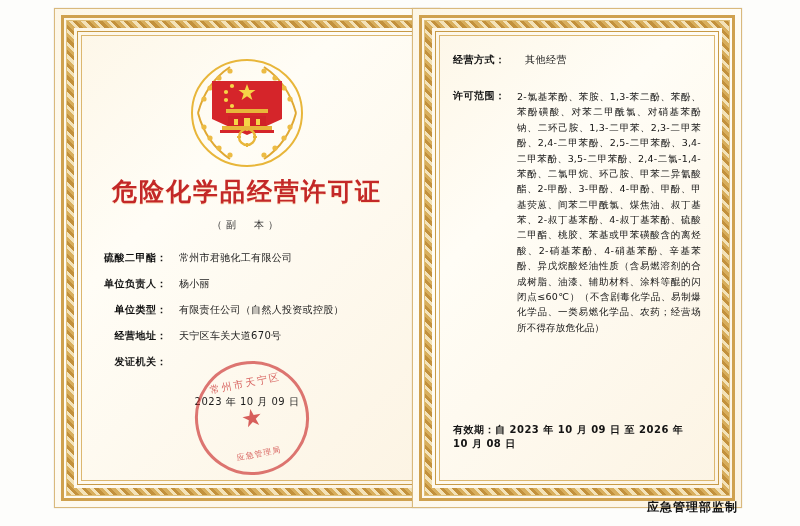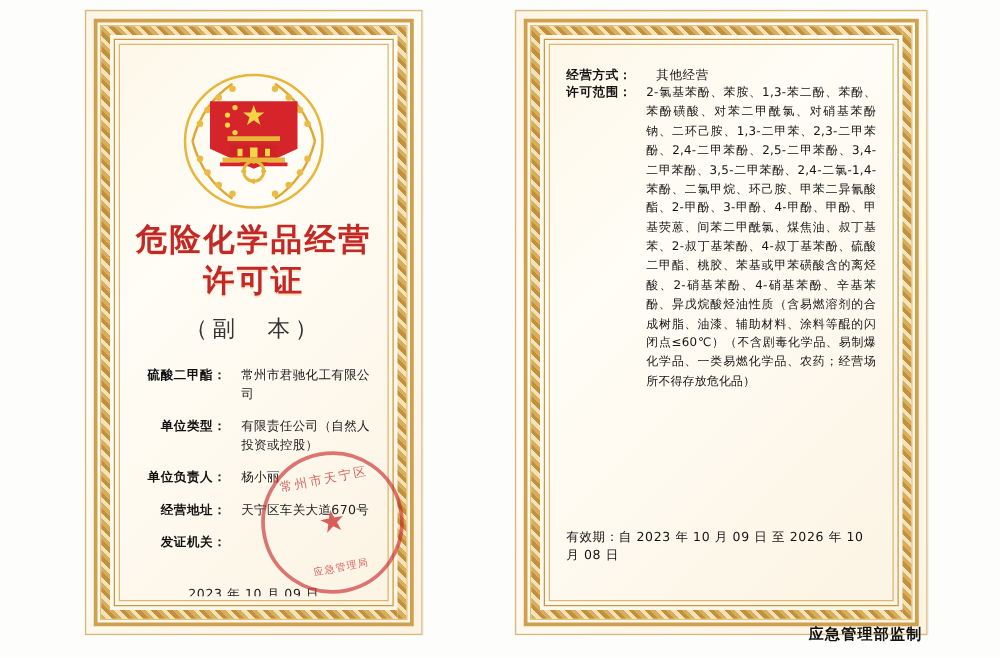--- a/index.html
+++ b/index.html
@@ -24,21 +24,21 @@
   .cert {
     position: absolute;
     top: 8px;
     height: 500px;
     background:
       linear-gradient(135deg, #fdf6e6 0%, #fffdf6 35%, #fcf3e2 100%);
     border: 1px solid #d9b97c;
     box-sizing: border-box;
     box-shadow: 0 0 1px rgba(120,90,40,.3);
   }
-  .cert-left  { left: 68px;  width: 270px; }
+  .cert-left  { left: 54px;  width: 386px; }
   .cert-right { right: 58px; width: 330px; }
 
   
   .frame-outer {
     position: absolute;
     inset: 6px;
     border: 3px solid #cfa14f;
     box-sizing: border-box;
   }
   .frame-outer::before {
@@ -92,21 +92,21 @@
     font-size: 25px;
     font-weight: bold;
     color: #c32828;
     letter-spacing: 2px;
     margin-top: 6px;
     text-shadow: 0 1px 0 rgba(255,220,180,.8);
   }
   .cert-subtitle {
     text-align: center;
     font-family: "DejaVu Sans", "Liberation Sans", sans-serif;
-    font-size: 18px;
+    font-size: 10px;
     color: #333;
     margin-top: 10px;
     letter-spacing: 4px;
   }
 
   .fields {
     margin: 18px 8px 0 8px;
     font-family: "DejaVu Sans", "Liberation Sans", sans-serif;
     font-size: 10px;
     color: #1b1b1b;
@@ -185,21 +185,21 @@
   .right-inner {
     position: absolute;
     inset: 14px 10px 10px 10px;
     font-family: "DejaVu Sans", "Liberation Sans", sans-serif;
     color: #141414;
   }
   .r-row {
     display: flex;
     align-items: flex-end;
     font-size: 10px;
-    margin-bottom: 0;
+    margin-bottom: 22px;
   }
   .r-label {
     font-weight: bold;
     min-width: 58px;
     letter-spacing: 0.5px;
   }
   .r-value {
     padding-left: 14px;
     letter-spacing: 0.5px;
   }
@@ -219,21 +219,21 @@
     font-size: 9.5px;
     line-height: 1.62;
     text-align: justify;
     letter-spacing: 0.2px;
   }
   .validity {
     position: absolute;
     left: 0;
     bottom: 16px;
     font-size: 10px;
-    font-weight: normal;
+    font-weight: bold;
     letter-spacing: 0.5px;
   }
 
   
   .footer-note {
     position: absolute;
     right: 62px;
     bottom: 10px;
     font-family: "DejaVu Sans", "Liberation Sans", sans-serif;
     font-size: 12px;
@@ -318,26 +318,26 @@
 
       <div class="cert-title">危险化学品经营许可证</div>
       <div class="cert-subtitle">（副　本）</div>
 
       <div class="fields">
         <div class="field-row">
           <div class="field-label">硫酸二甲酯：</div>
           <div class="field-value">常州市君驰化工有限公司</div>
         </div>
         <div class="field-row">
+          <div class="field-label">单位负责人：</div>
+          <div class="field-value">杨小丽</div>
+        </div>
+        <div class="field-row">
           <div class="field-label">单位类型：</div>
           <div class="field-value">有限责任公司（自然人投资或控股）</div>
-        </div>
-        <div class="field-row">
-          <div class="field-label">单位负责人：</div>
-          <div class="field-value">杨小丽</div>
         </div>
         <div class="field-row">
           <div class="field-label">经营地址：</div>
           <div class="field-value">天宁区车关大道670号</div>
         </div>
         <div class="field-row">
           <div class="field-label">发证机关：</div>
         </div>
       </div>
 

